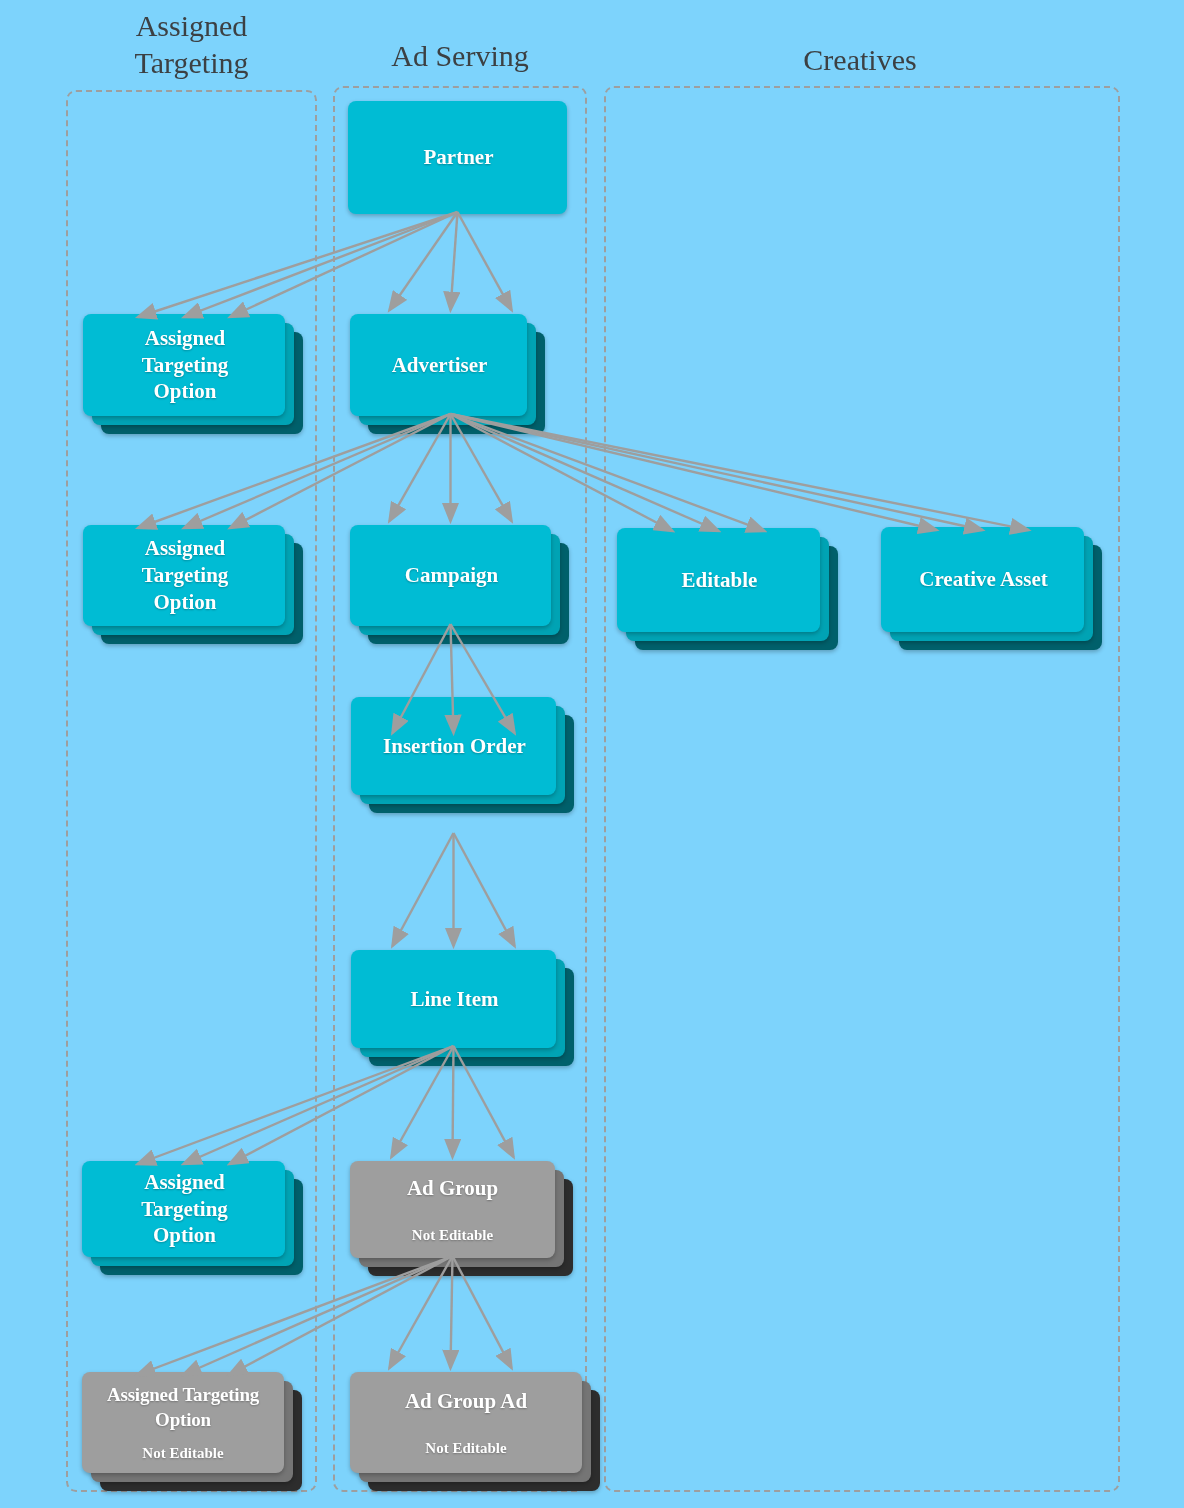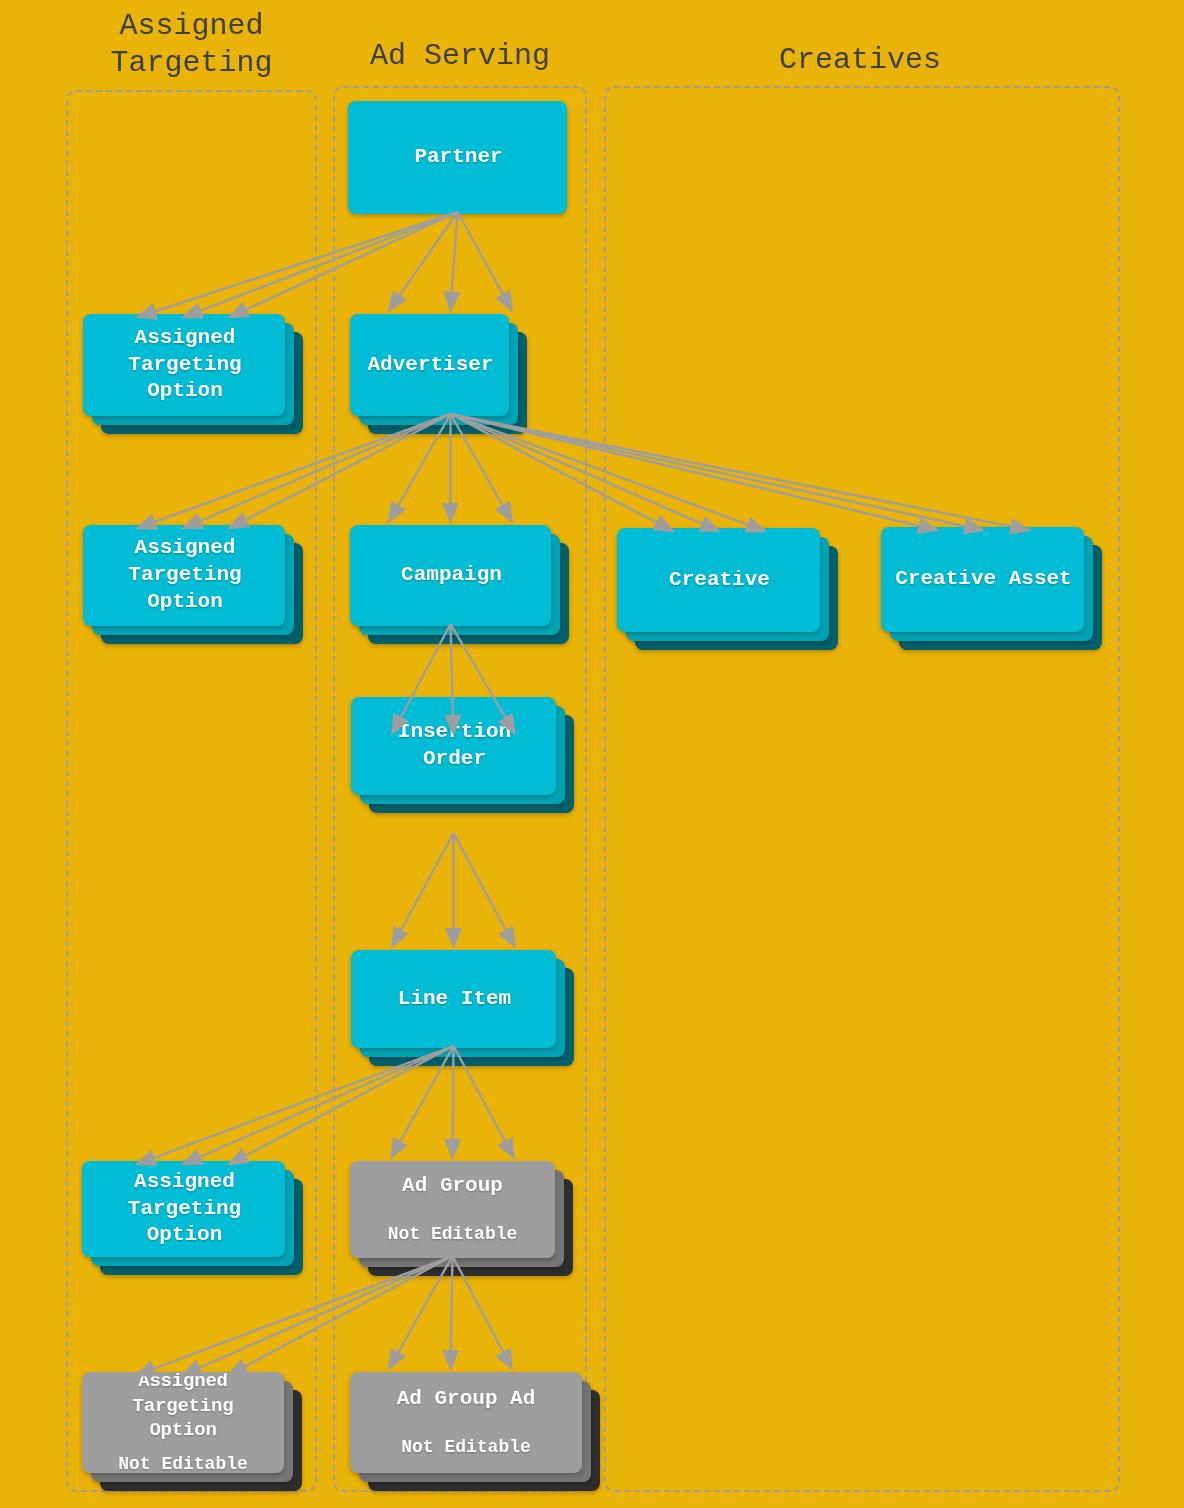--- a/index.html
+++ b/index.html
@@ -1,18 +1,18 @@
 <!DOCTYPE html>
 <html style="--teal-front: #00bcd4; --teal-mid: #00a3b4; --teal-back: #00606b; --gray-front: #9e9e9e; --gray-mid: #757575; --gray-back: #2d2d2d; --arrow: #9e9e9e; --border-dash: #9e9e9e; --header-text: #3c4043; --label-text: #ffffff;"><head>
 <meta charset="utf-8">
 <style>
   html,body{margin:0;padding:0;background:#ffffff;}
   .canvas{
-    position:relative; width:1184px; height:1508px; background:#eab308;
-    font-family:Liberation Mono, monospace; overflow:hidden;
+    position:relative; width:1184px; height:1508px; background:#7dd3fc;
+    font-family:Liberation Serif, serif; overflow:hidden;
   }
   
   .col{
     position:absolute; border:2px dashed var(--border-dash,#9e9e9e);
     border-radius:10px; z-index:0; background:transparent;
   }
   
   .hdr{
     position:absolute; z-index:1; text-align:center;
     font-size:30px; line-height:1.22; color:var(--header-text,#3c4043);
@@ -36,21 +36,21 @@
   .node.gray .layer.back{background:var(--gray-back,#2d2d2d);}
   .node .box{
     display:flex; flex-direction:column; align-items:center; justify-content:center;
     text-align:center; padding:6px 10px; box-sizing:border-box;
   }
   .label{
     color:var(--label-text,#ffffff); font-weight:bold; font-size:21px; line-height:1.28;
     text-shadow:0 1px 2px rgba(0,0,0,.28);
   }
   .sub{
-    color:var(--label-text,#ffffff); font-weight:bold; font-size:18px; line-height:1.2;
+    color:var(--label-text,#ffffff); font-weight:bold; font-size:15px; line-height:1.2;
     text-shadow:0 1px 2px rgba(0,0,0,.28);
   }
   .node.ato .label{max-width:140px;}
   .node.ato-wide .label{max-width:172px; font-size:19px; letter-spacing:-0.2px;}
   .node.gap-lg .box{gap:24px;}
   .node.gap-sm .box{gap:12px;}
   
   #arrows{position:absolute; left:0; top:0; z-index:10; pointer-events:none;}
   #arrows line{stroke:var(--arrow,#9e9e9e); stroke-width:2.4;}
 </style>
@@ -124,21 +124,21 @@
   </div>
 
   <div class="node teal ato" style="left: 83px; top: 314px; width: 202px; height: 102px;">
     <div class="layer back"></div>
     <div class="layer mid"></div>
     <div class="box">
         <span class="label">Assigned Targeting Option</span>
       </div>
   </div>
 
-  <div class="node teal" style="left: 350px; top: 314px; width: 159px; height: 102px;">
+  <div class="node teal" style="left: 350px; top: 314px; width: 177px; height: 102px;">
     <div class="layer back"></div>
     <div class="layer mid"></div>
     <div class="box">
         <span class="label">Advertiser</span>
       </div>
   </div>
 
   <div class="node teal ato" style="left: 83px; top: 525px; width: 202px; height: 101px;">
     <div class="layer back"></div>
     <div class="layer mid"></div>
@@ -152,21 +152,21 @@
     <div class="layer mid"></div>
     <div class="box">
         <span class="label">Campaign</span>
       </div>
   </div>
 
   <div class="node teal" style="left: 617px; top: 528px; width: 203px; height: 104px;">
     <div class="layer back"></div>
     <div class="layer mid"></div>
     <div class="box">
-        <span class="label">Creative</span>
+        <span class="label">Editable</span>
       </div>
   </div>
 
   <div class="node teal" style="left: 881px; top: 527px; width: 203px; height: 105px;">
     <div class="layer back"></div>
     <div class="layer mid"></div>
     <div class="box">
         <span class="label">Creative Asset</span>
       </div>
   </div>

